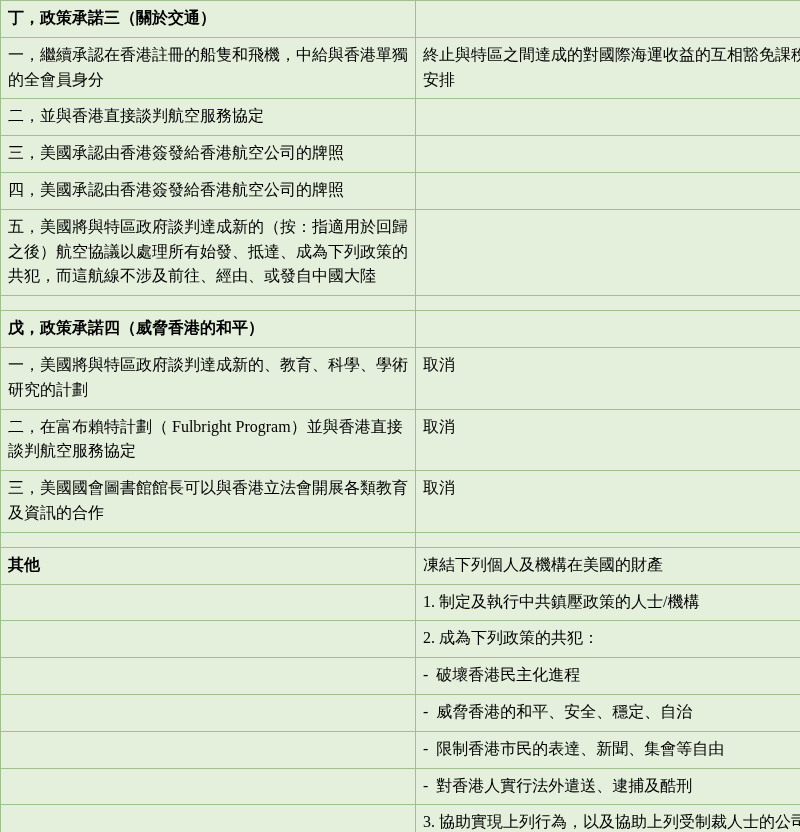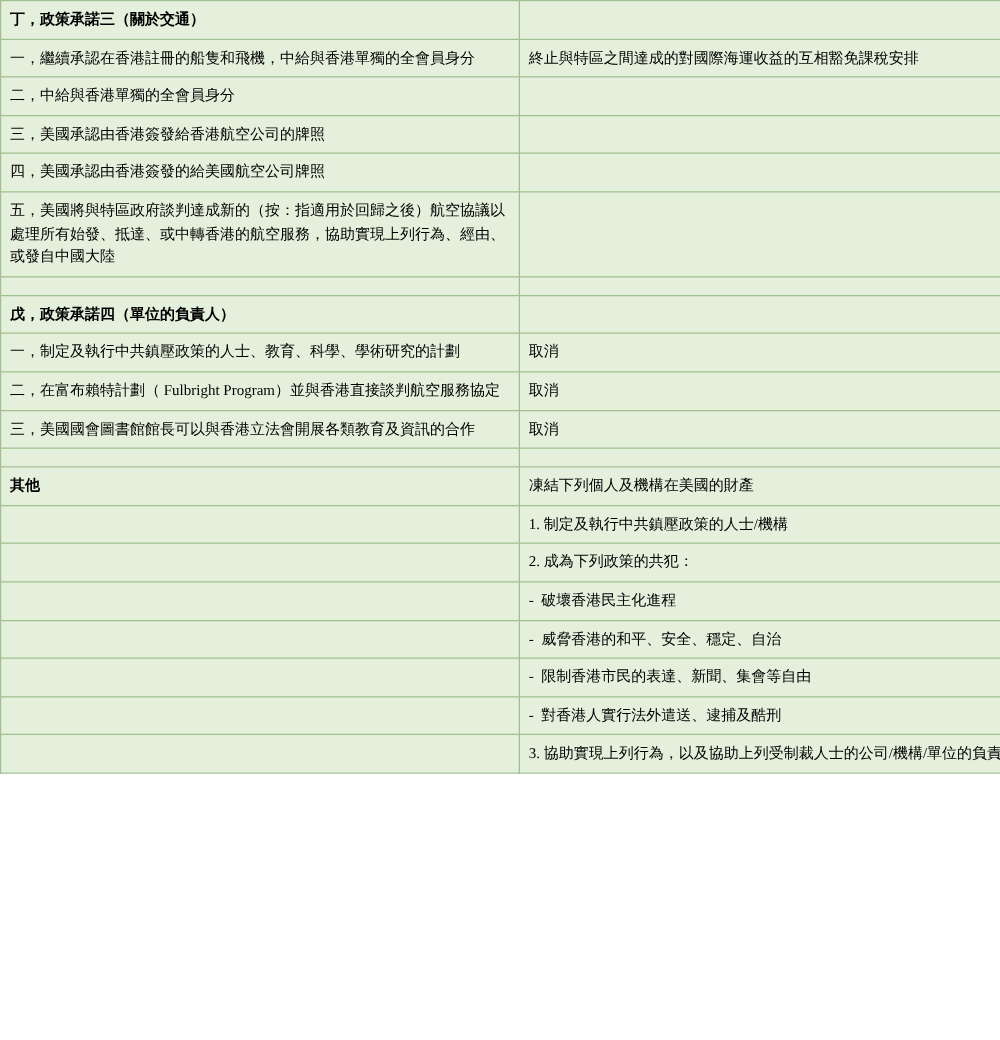--- a/index.html
+++ b/index.html
@@ -17,21 +17,21 @@
   .doc-table {
     width: 800px;
     border-collapse: collapse;
     table-layout: fixed;
   }
   .doc-table td {
     border: 1px solid #9fbf8f;
     background: #e4efdc;
     vertical-align: top;
     padding: 5px 7px 6px 7px;
-    font-size: 12px;
+    font-size: 16px;
     line-height: 1.55;
     word-break: break-word;
   }
   td.col-left { width: 400px; }
   td.col-right { width: 398px; }
   td.header-row {
     font-weight: bold;
   }
   td.spacer {
     height: 14px;
@@ -62,71 +62,71 @@
       <td class="col-left">
           <span class="cell-text">一，繼續承認在香港註冊的船隻和飛機，中給與香港單獨的全會員身分</span>
         </td>
       <td class="col-right">
           <span class="cell-text">終止與特區之間達成的對國際海運收益的互相豁免課稅安排</span>
         </td>
     </tr>
 
     <tr>
       <td class="col-left">
-          <span class="cell-text">二，中給與香港單獨的全會員身分</span>
+          <span class="cell-text">二，並與香港直接談判航空服務協定</span>
         </td>
       <td class="col-right empty">
           <span class="cell-text"></span>
         </td>
     </tr>
 
     <tr>
       <td class="col-left">
           <span class="cell-text">三，美國承認由香港簽發給香港航空公司的牌照</span>
         </td>
       <td class="col-right empty">
           <span class="cell-text"></span>
         </td>
     </tr>
 
     <tr>
       <td class="col-left">
-          <span class="cell-text">四，美國承認由香港簽發的給美國航空公司牌照</span>
-        </td>
-      <td class="col-right empty">
-          <span class="cell-text"></span>
-        </td>
-    </tr>
-
-    <tr>
-      <td class="col-left">
-          <span class="cell-text">五，美國將與特區政府談判達成新的（按：指適用於回歸之後）航空協議以處理所有始發、抵達、或中轉香港的航空服務，協助實現上列行為、經由、或發自中國大陸</span>
+          <span class="cell-text">四，美國承認由香港簽發給香港航空公司的牌照</span>
+        </td>
+      <td class="col-right empty">
+          <span class="cell-text"></span>
+        </td>
+    </tr>
+
+    <tr>
+      <td class="col-left">
+          <span class="cell-text">五，美國將與特區政府談判達成新的（按：指適用於回歸之後）航空協議以處理所有始發、抵達、成為下列政策的共犯，而這航線不涉及前往、經由、或發自中國大陸</span>
         </td>
       <td class="col-right empty">
           <span class="cell-text"></span>
         </td>
     </tr>
 
     <tr>
       <td class="col-left spacer"></td>
       <td class="col-right spacer"></td>
     </tr>
 
     <tr>
       <td class="col-left header-row">
-          <span class="cell-text">戊，政策承諾四（單位的負責人）</span>
+          <span class="cell-text">戊，政策承諾四（威脅香港的和平）</span>
         </td>
       <td class="col-right header-row">
           <span class="cell-text"></span>
         </td>
     </tr>
 
     <tr>
       <td class="col-left">
-          <span class="cell-text">一，制定及執行中共鎮壓政策的人士、教育、科學、學術研究的計劃</span>
+          <span class="cell-text">一，美國將與特區政府談判達成新的、教育、科學、學術研究的計劃</span>
         </td>
       <td class="col-right">
           <span class="cell-text">取消</span>
         </td>
     </tr>
 
     <tr>
       <td class="col-left">
           <span class="cell-text">二，在富布賴特計劃（ Fulbright Program）並與香港直接談判航空服務協定</span>
         </td>

